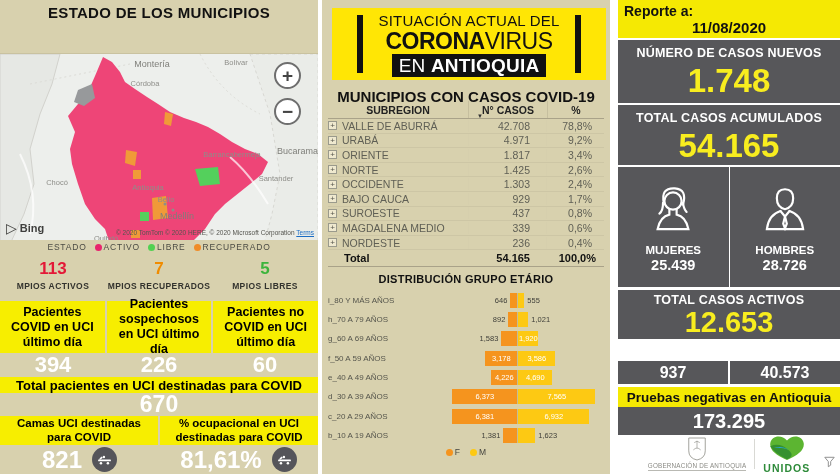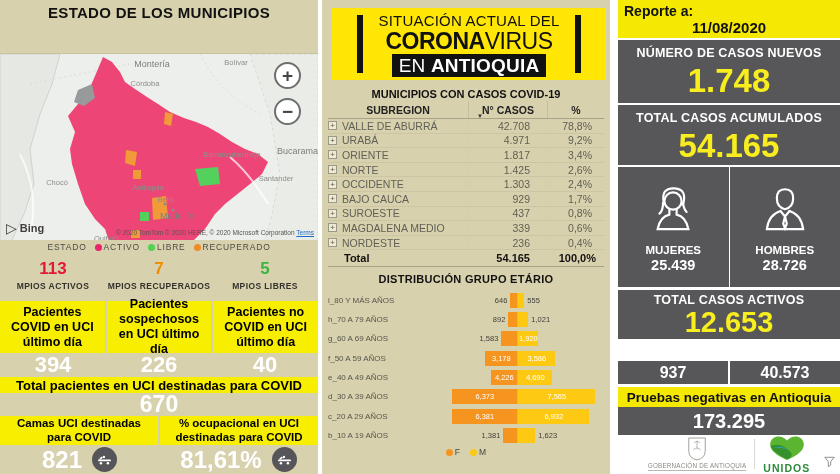--- a/index.html
+++ b/index.html
@@ -42,21 +42,21 @@
 
   
   .mp-titleblock{margin:8px 4px 8px 10px;height:72px;background:#ffe605;display:flex;align-items:center;justify-content:center;gap:16px;}
   .tb-bar{width:6px;height:58px;background:#111;}
   .tb-text{text-align:center;color:#111;}
   .tb-l1{font-size:15px;letter-spacing:.2px;line-height:17px;}
   .tb-l2{font-size:23px;line-height:24px;letter-spacing:-.5px;}
   .tb-l2 .bold{font-weight:800;}
   .tb-l3{display:inline-block;background:#111;color:#fff;font-size:19px;line-height:23px;padding:0 7px;margin-top:1px;letter-spacing:.2px;}
   .tb-l3 .bold{font-weight:800;}
-  .mp-tabletitle{height:13px;text-align:center;font-weight:bold;font-size:11px;color:#111;}
+  .mp-tabletitle{height:13px;text-align:center;font-weight:bold;font-size:15px;color:#111;}
   .thead{height:17px;display:flex;font-weight:bold;font-size:10.5px;color:#222;border-bottom:1px solid #a9a289;align-items:center;margin:0 6px;}
   .c-name{width:140px;text-align:center;}
   .c-cas{width:78px;text-align:center;border-left:1px solid #c6bf9f;position:relative;height:100%;display:flex;align-items:center;justify-content:center;}
   .c-cas .sort{position:absolute;left:8px;bottom:-1px;font-size:6px;color:#333;}
   .c-pct{flex:1;text-align:center;border-left:1px solid #c6bf9f;height:100%;display:flex;align-items:center;justify-content:center;}
   .t-row{height:13.6px;display:flex;align-items:center;font-size:10.5px;color:#5f5f55;border-bottom:1px solid #cdc6a5;margin:0 6px;}
   .t-row .cell-name{width:140px;display:flex;align-items:center;gap:5px;overflow:hidden;white-space:nowrap;}
   .plusbox{width:9px;height:9px;border:1px solid #9a9a8c;background:#efe9cf;font-size:8px;line-height:7px;text-align:center;color:#55554c;flex:0 0 auto;box-sizing:border-box;}
   .t-row .cell-cas{width:78px;text-align:right;padding-right:16px;box-sizing:border-box;border-left:1px solid #d6cfad;}
   .t-row .cell-pct{flex:1;text-align:right;padding-right:12px;border-left:1px solid #d6cfad;}
@@ -196,21 +196,21 @@
     </div>
 
     <div class="yellow3">
       <div class="ycell">Pacientes COVID en UCI último día</div>
       <div class="ycell">Pacientes sospechosos en UCI último día</div>
       <div class="ycell">Pacientes no COVID en UCI último día</div>
     </div>
     <div class="vals3">
       <div class="v">394</div>
       <div class="v">226</div>
-      <div class="v">40</div>
+      <div class="v">60</div>
     </div>
 
     <div class="ybar">Total pacientes en UCI destinadas para COVID</div>
     <div class="bigval">670</div>
 
     <div class="yellow2">
       <div class="ycell">Camas UCI destinadas para COVID</div>
       <div class="ycell">% ocupacional en UCI destinadas para COVID</div>
     </div>
     <div class="vals2">

